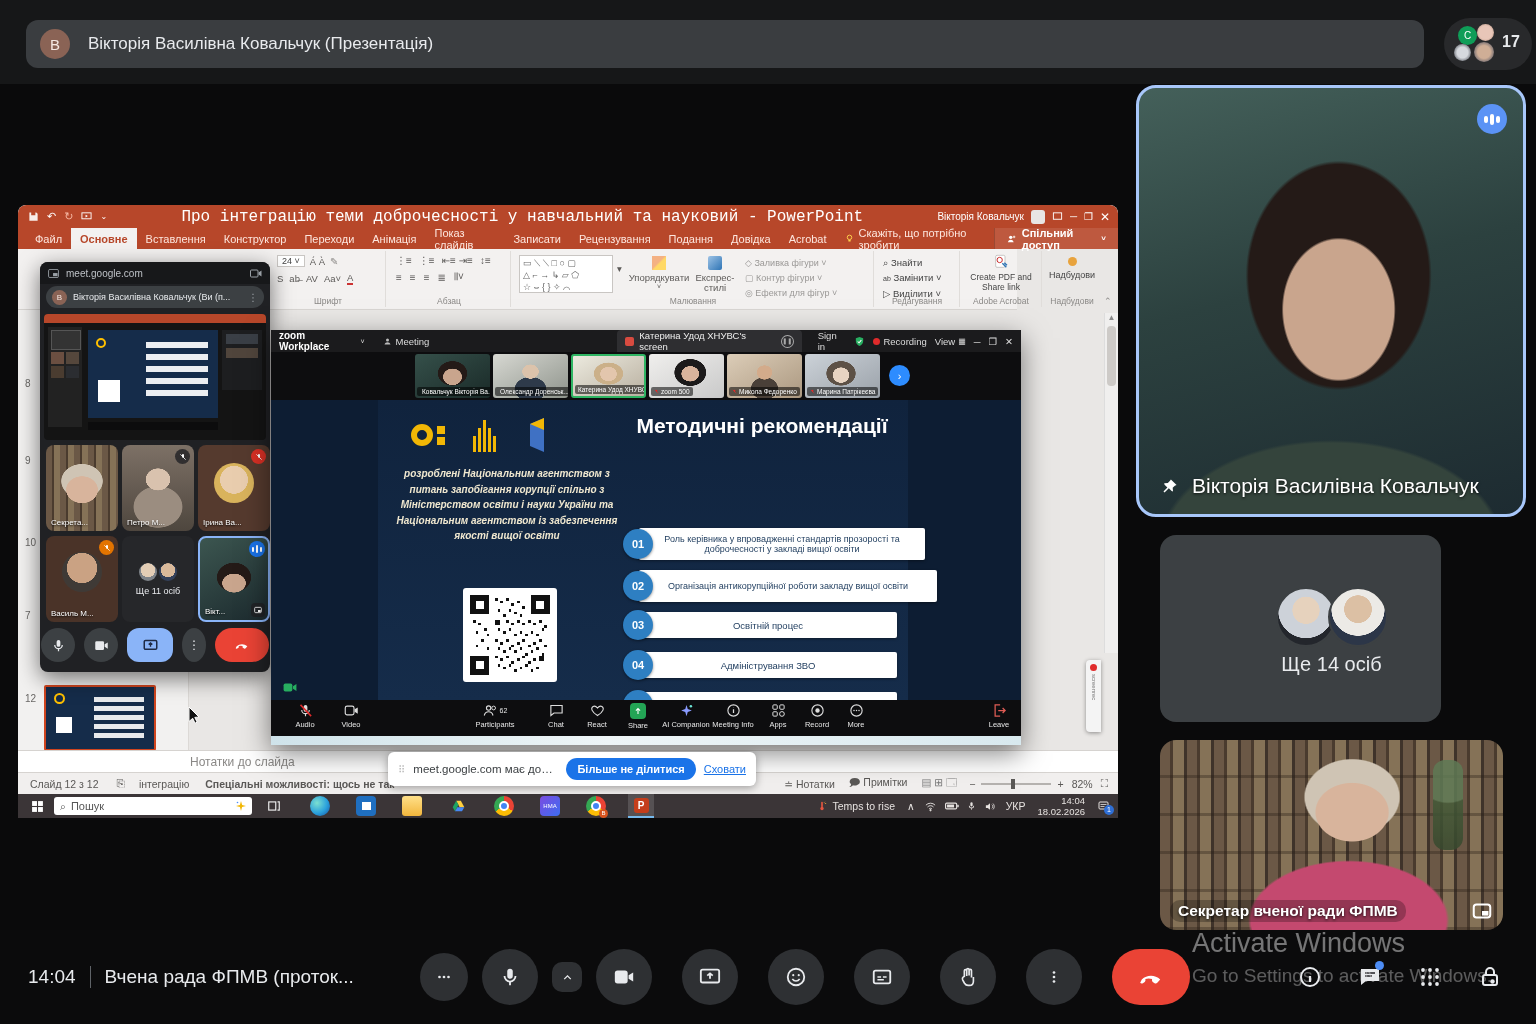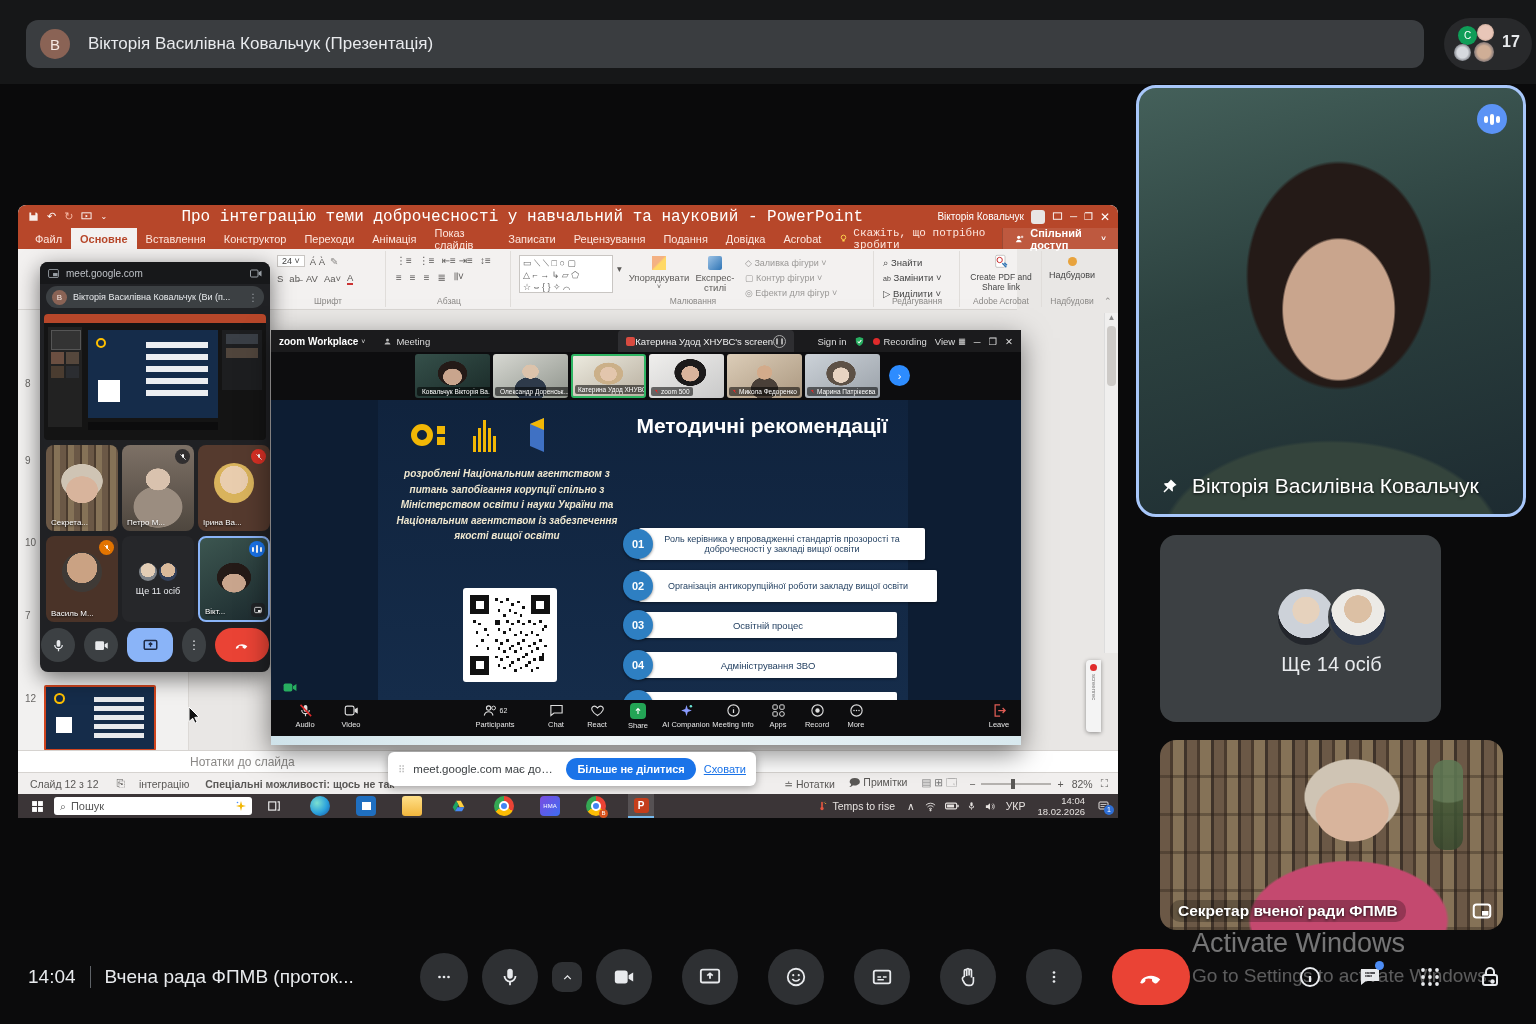--- a/index.html
+++ b/index.html
@@ -177,21 +177,21 @@
         </div>
       <div class="ppt-tab">
           <span>Подання</span>
         </div>
       <div class="ppt-tab">
           <span>Довідка</span>
         </div>
       <div class="ppt-tab">
           <span>Acrobat</span>
         </div>
-      <div class="ppt-tab" style="gap:5px;font-family:Liberation Mono, monospace;">
+      <div class="ppt-tab" style="gap:5px;">
         <span>
             <svg width="9" height="11" viewBox="0 0 24 24">
               <circle cx="12" cy="9" r="6" fill="none" stroke="#ffd34d" stroke-width="2.5"></circle>
               <rect x="9" y="16" width="6" height="4" fill="#ffd34d"></rect>
             </svg>
           </span>
         <span>Скажіть, що потрібно зробити</span>
       </div>
       <div style="flex:1;"></div>
       <div class="ppt-tab" style="background:rgba(255,255,255,.10);gap:5px;font-weight:bold;color:#fff;border-left:1px solid rgba(0,0,0,.18);padding:0 12px;">
@@ -577,21 +577,21 @@
             <b style="font-size:10px;color:#fff;"><span>zoom</span> <span>Workplace</span></b>
             <span style="font-size:7px;">˅</span>
           </span>
         <span class="fr" style="gap:4px;margin-left:10px;">
             <svg width="9" height="9" viewBox="0 0 24 24">
               <circle cx="12" cy="8" r="4" fill="#bbb"></circle>
               <path d="M4 20c1.2-4 4.5-6 8-6s6.8 2 8 6z" fill="#bbb"></path>
             </svg>
             <span>Meeting</span>
           </span>
-        <span class="fr" style="margin-left:180px;height:22px;background:#2e2e31;border-radius:4px 4px 0 0;padding:0 8px;">
+        <span class="fr" style="margin-left:180px;height:22px;background:#2e2e31;border-radius:4px 4px 0 0;padding:0 8px;gap:5px;">
           <span style="width:9px;height:9px;border-radius:2px;background:#d84b40;display:inline-block;"></span>
           <span style="color:#eee;">Катерина Удод ХНУВС's screen</span>
           <span style="width:11px;height:11px;border-radius:50%;border:1px solid #aaa;color:#aaa;font-size:6px;text-align:center;line-height:11px;">❚❚</span>
         </span>
         <span style="flex:1;"></span>
         <span>Sign in</span>
         <span>
             <svg width="11" height="11" viewBox="0 0 24 24">
               <path d="M12 2l8 3v6c0 5-3.5 9.5-8 11-4.5-1.5-8-6-8-11V5z" fill="#27ae60"></path>
               <path d="M8 12l3 3 5-6" stroke="#fff" stroke-width="2.2" fill="none"></path>

